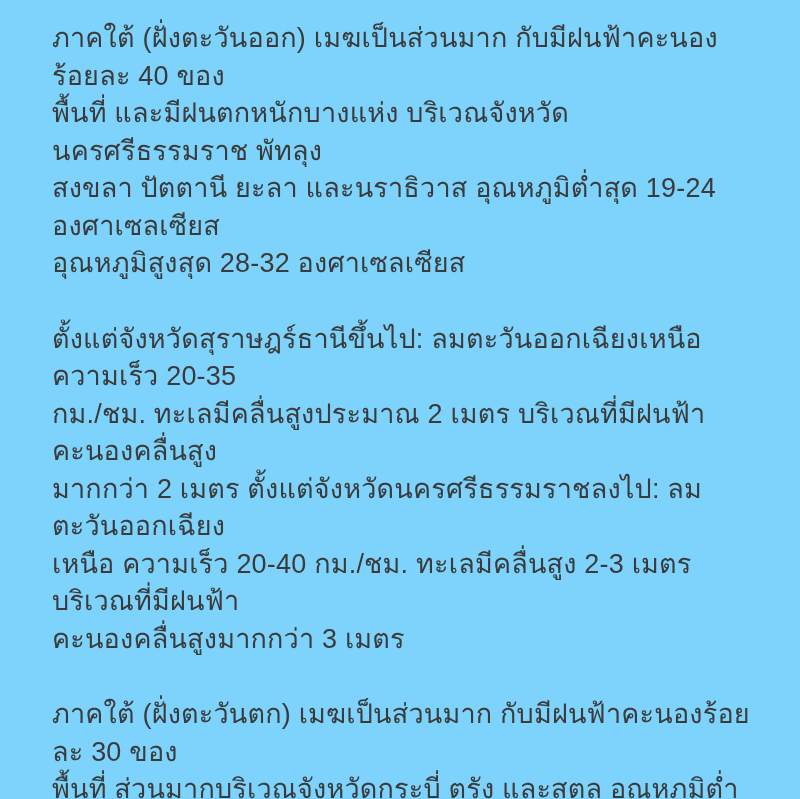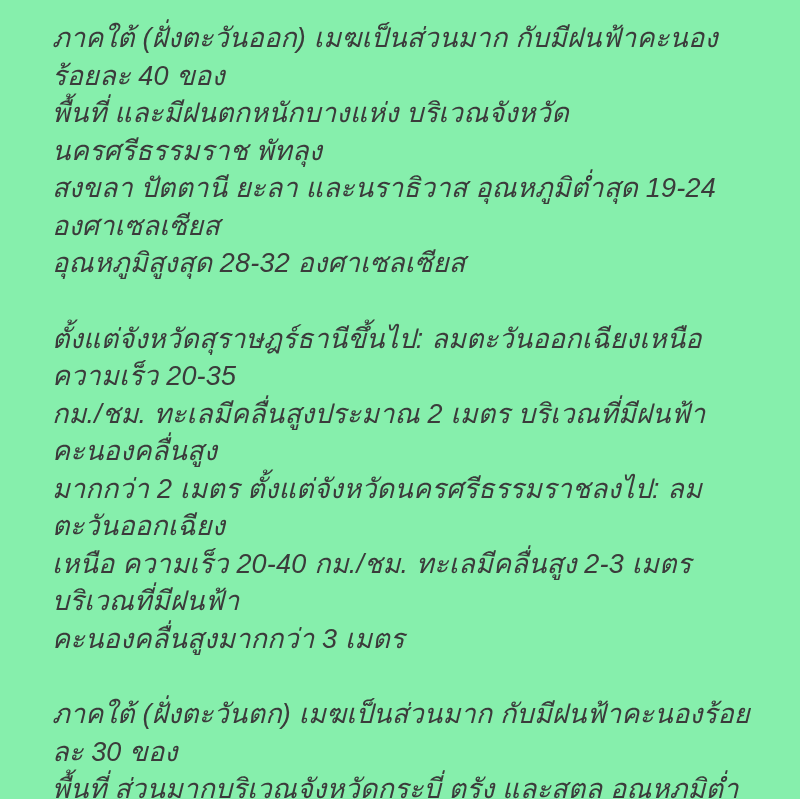--- a/index.html
+++ b/index.html
@@ -12,22 +12,21 @@
     height: 799px;
     overflow: hidden;
     font-family: "Liberation Sans", "DejaVu Sans", sans-serif;
     color: #3b3b3b;
   }
   .doc {
     box-sizing: border-box;
     width: 800px;
     height: 799px;
     padding: 20px 42px 0 52px;
-    background: #86efac;
-    font-style: italic;
+    background: #7dd3fc;
   }
   .para {
     margin: 0 0 38px 0;
     font-size: 27px;
     line-height: 37.5px;
     font-weight: 400;
     white-space: pre-line;           
     letter-spacing: 0.2px;
     word-break: break-word;
   }

